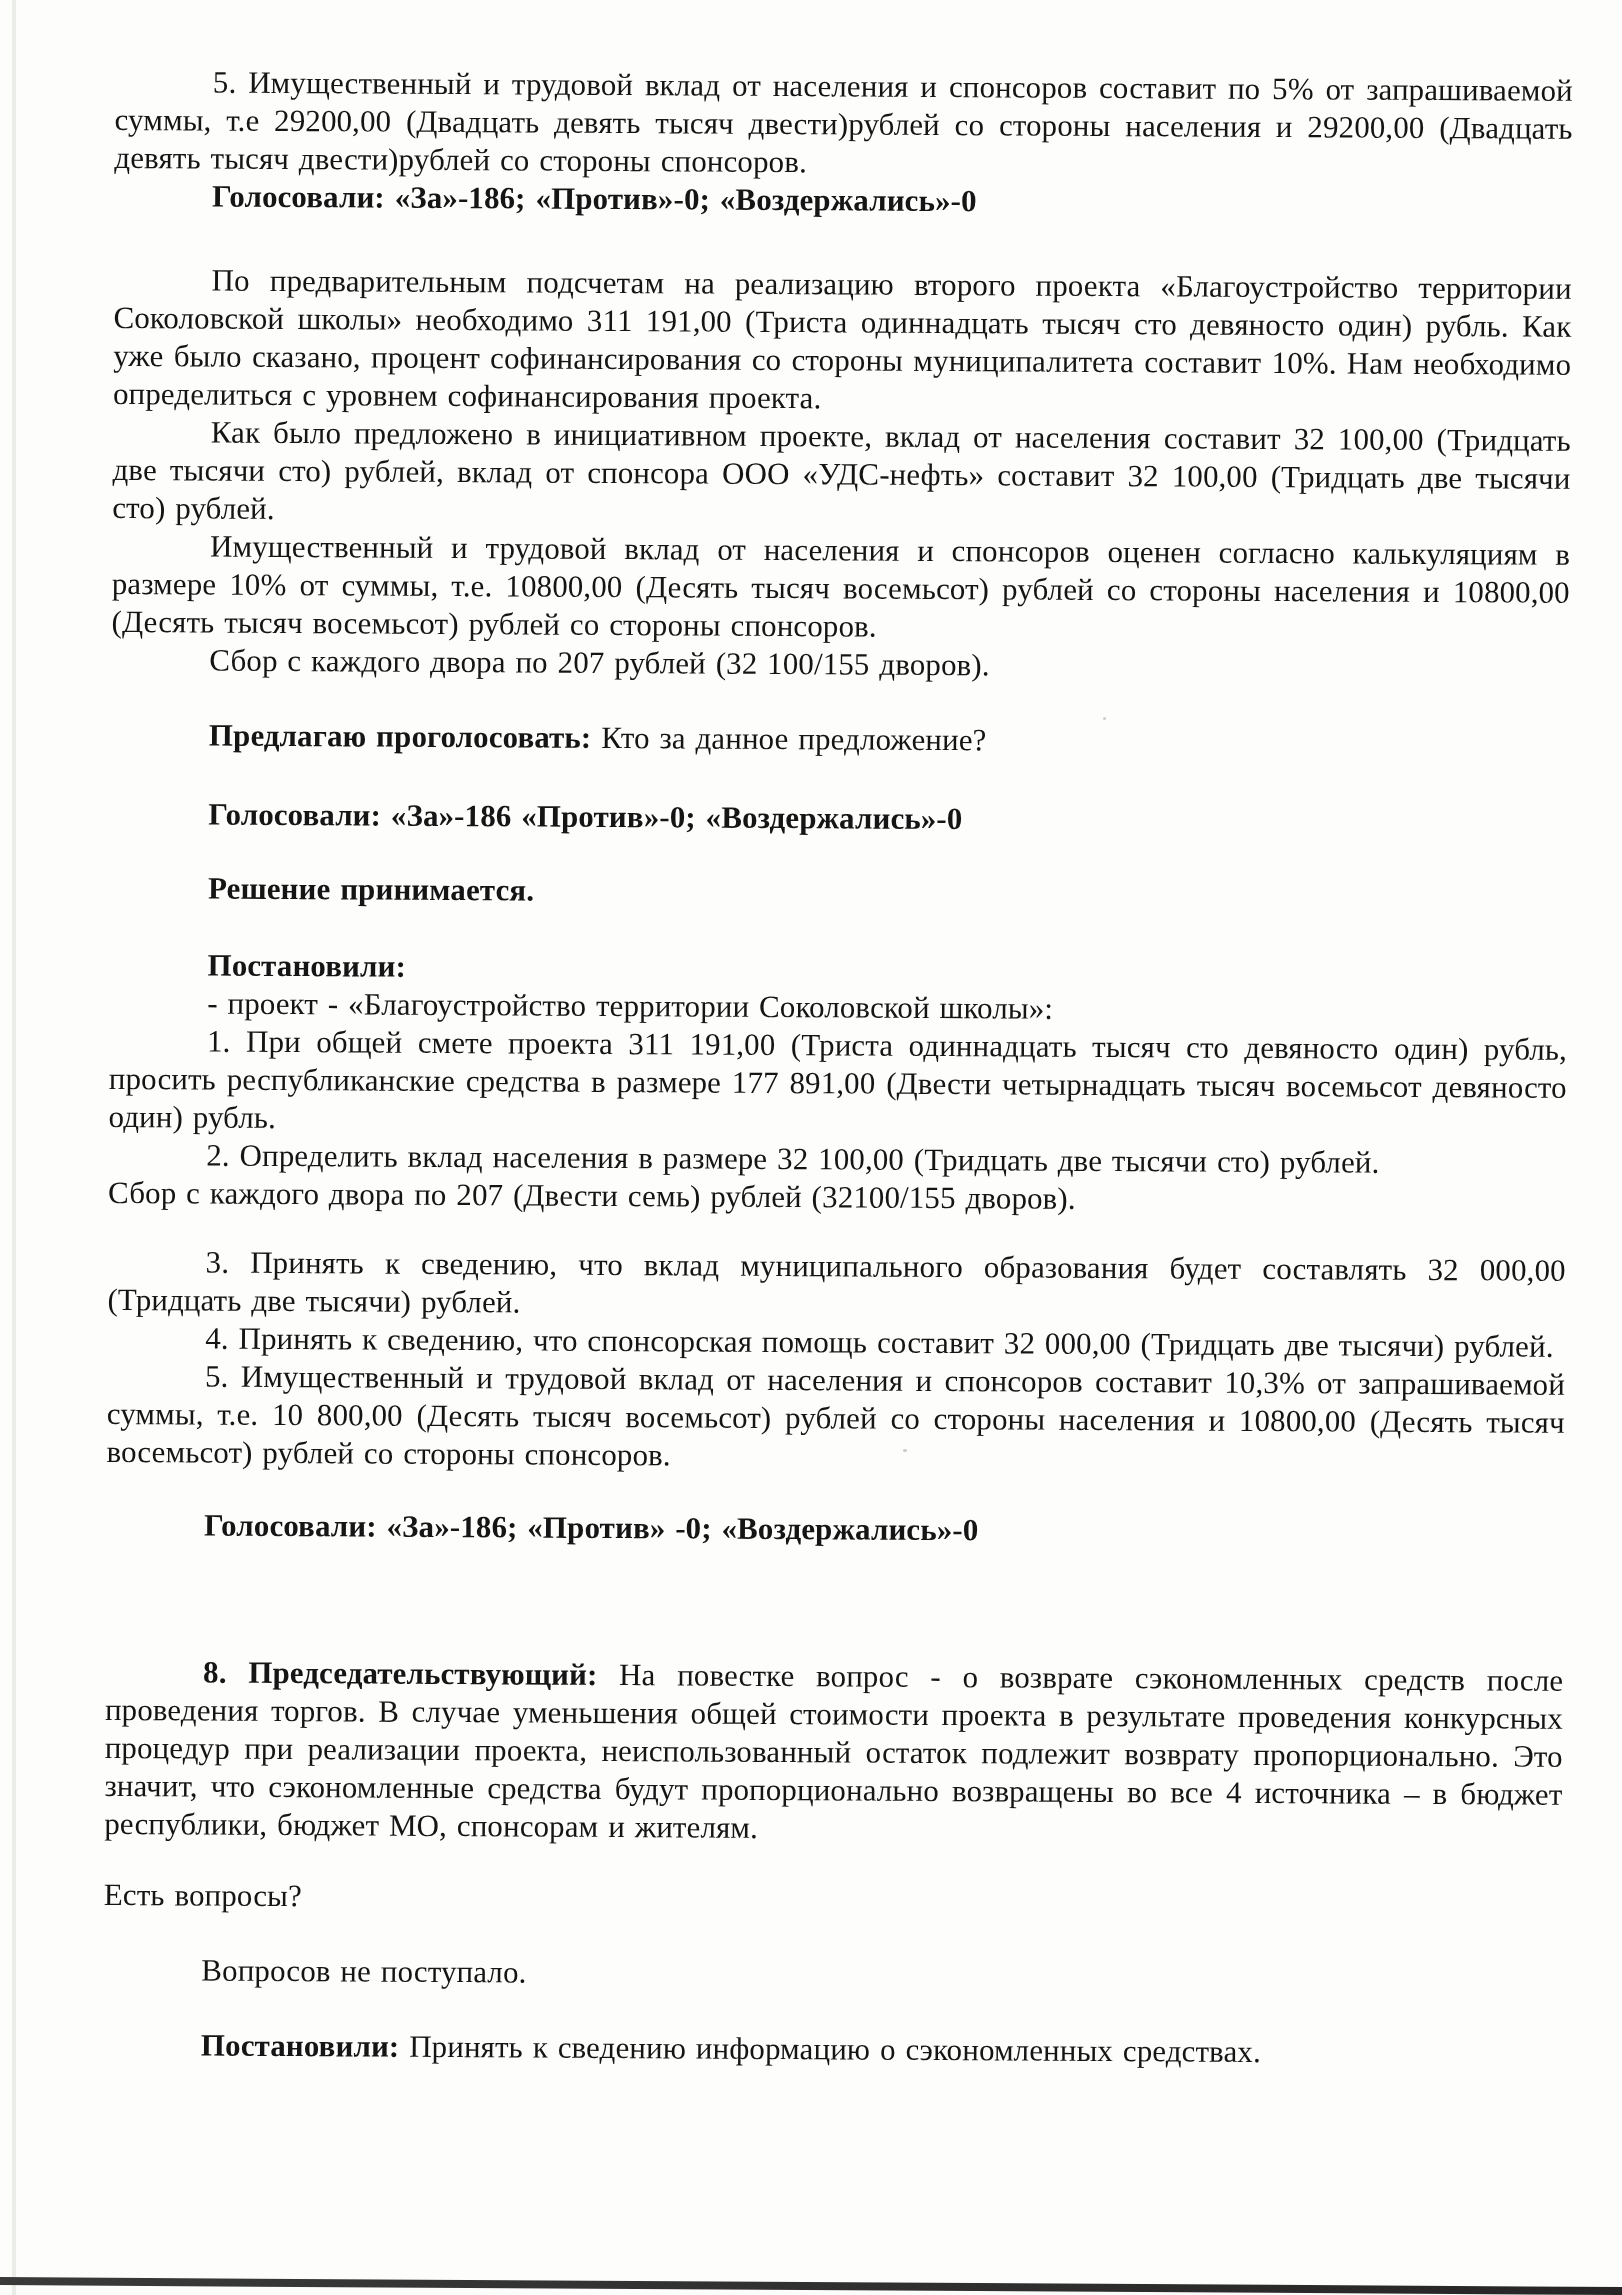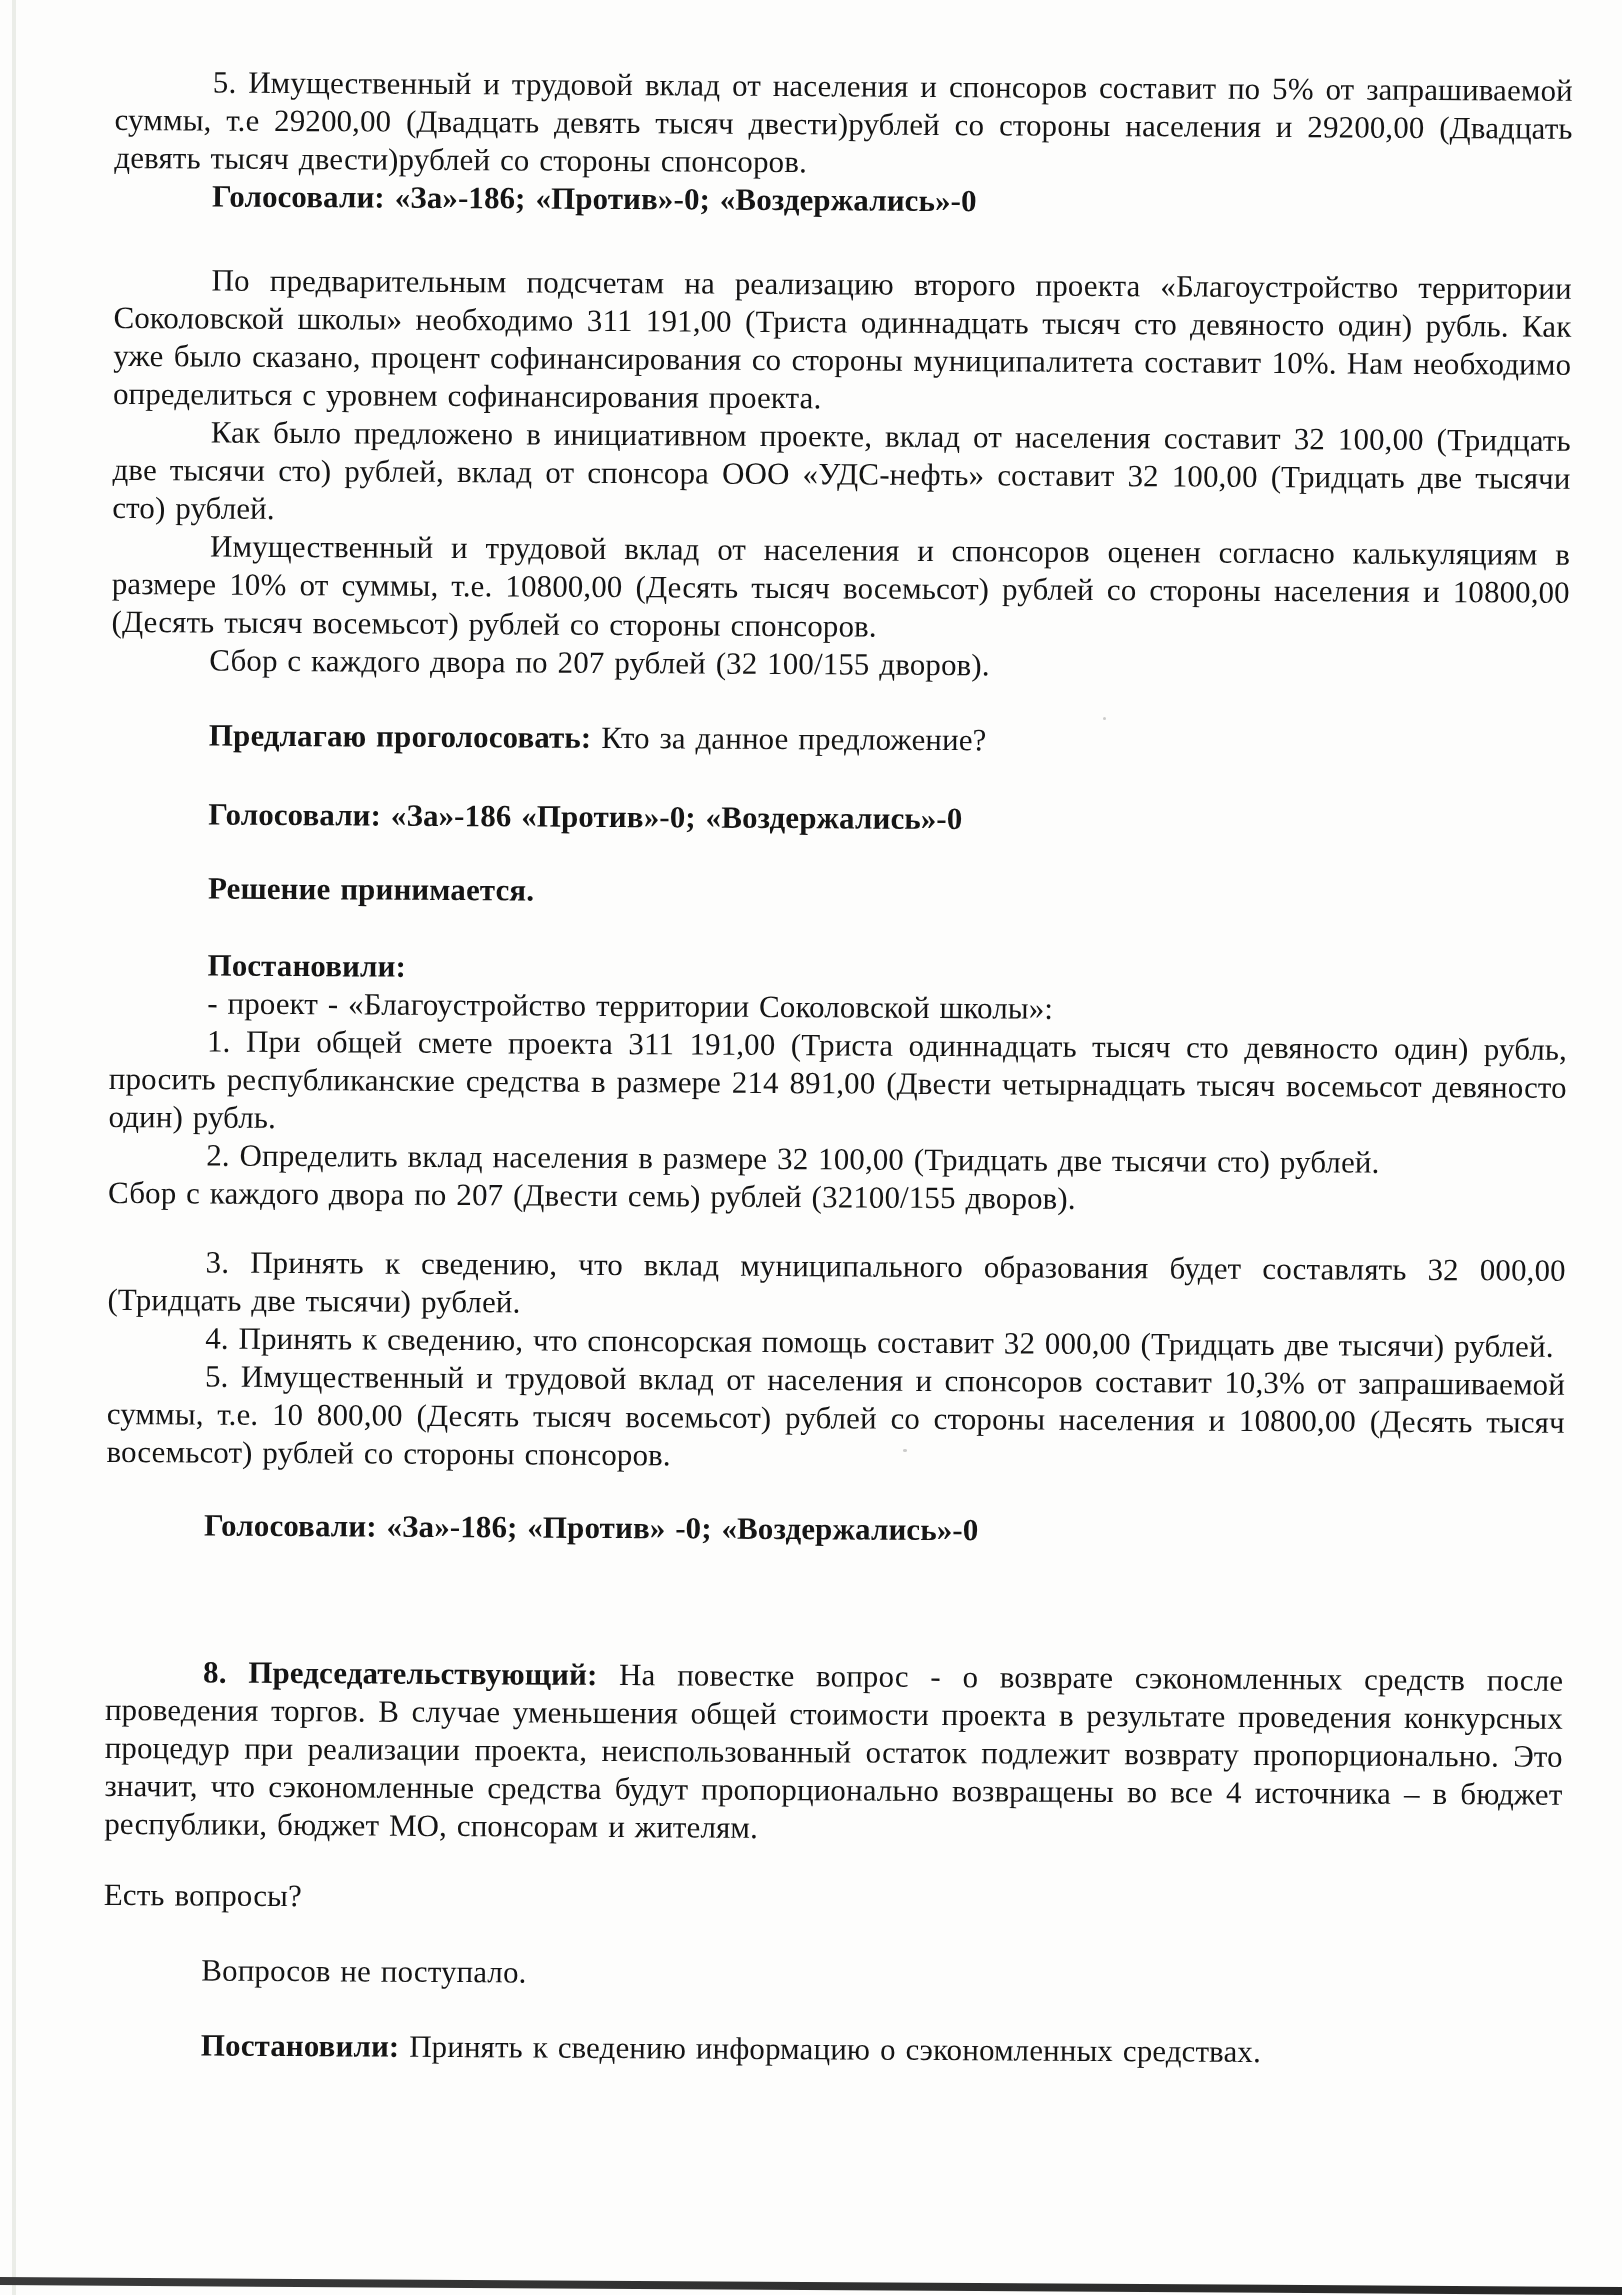--- a/index.html
+++ b/index.html
@@ -88,21 +88,21 @@
   <p class="para indent g57"><span class="b">Предлагаю проголосовать:</span><span> Кто за данное предложение?</span></p>
 
   <p class="para indent g62"><span class="b">Голосовали: «За»-186 «Против»-0; «Воздержались»-0</span><span></span></p>
 
   <p class="para indent g55"><span class="b">Решение принимается.</span><span></span></p>
 
   <p class="para indent g59"><span class="b">Постановили:</span><span></span></p>
 
   <p class="para indent"><span class="b"></span><span>- проект - «Благоустройство территории Соколовской школы»:</span></p>
 
-  <p class="para indent"><span class="b"></span><span>1. При общей смете проекта 311 191,00 (Триста одиннадцать тысяч сто девяносто один) рубль, просить республиканские средства в размере 214 891,00 (Двести четырнадцать тысяч восемьсот девяносто один) рубль.</span></p>
+  <p class="para indent"><span class="b"></span><span>1. При общей смете проекта 311 191,00 (Триста одиннадцать тысяч сто девяносто один) рубль, просить республиканские средства в размере 177 891,00 (Двести четырнадцать тысяч восемьсот девяносто один) рубль.</span></p>
 
   <p class="para indent"><span class="b"></span><span>2. Определить вклад населения в размере 32 100,00 (Тридцать две тысячи сто) рублей.</span></p>
 
   <p class="para noindent"><span class="b"></span><span>Сбор с каждого двора по 207 (Двести семь) рублей (32100/155 дворов).</span></p>
 
   <p class="para indent g47"><span class="b"></span><span>3. Принять к сведению, что вклад муниципального образования будет составлять 32 000,00 (Тридцать две тысячи) рублей.</span></p>
 
   <p class="para indent"><span class="b"></span><span>4. Принять к сведению, что спонсорская помощь составит 32 000,00 (Тридцать две тысячи) рублей.</span></p>
 
   <p class="para indent"><span class="b"></span><span>5. Имущественный и трудовой вклад от населения и спонсоров составит 10,3% от запрашиваемой суммы, т.е. 10 800,00 (Десять тысяч восемьсот) рублей со стороны населения и 10800,00 (Десять тысяч восемьсот) рублей со стороны спонсоров.</span></p>

